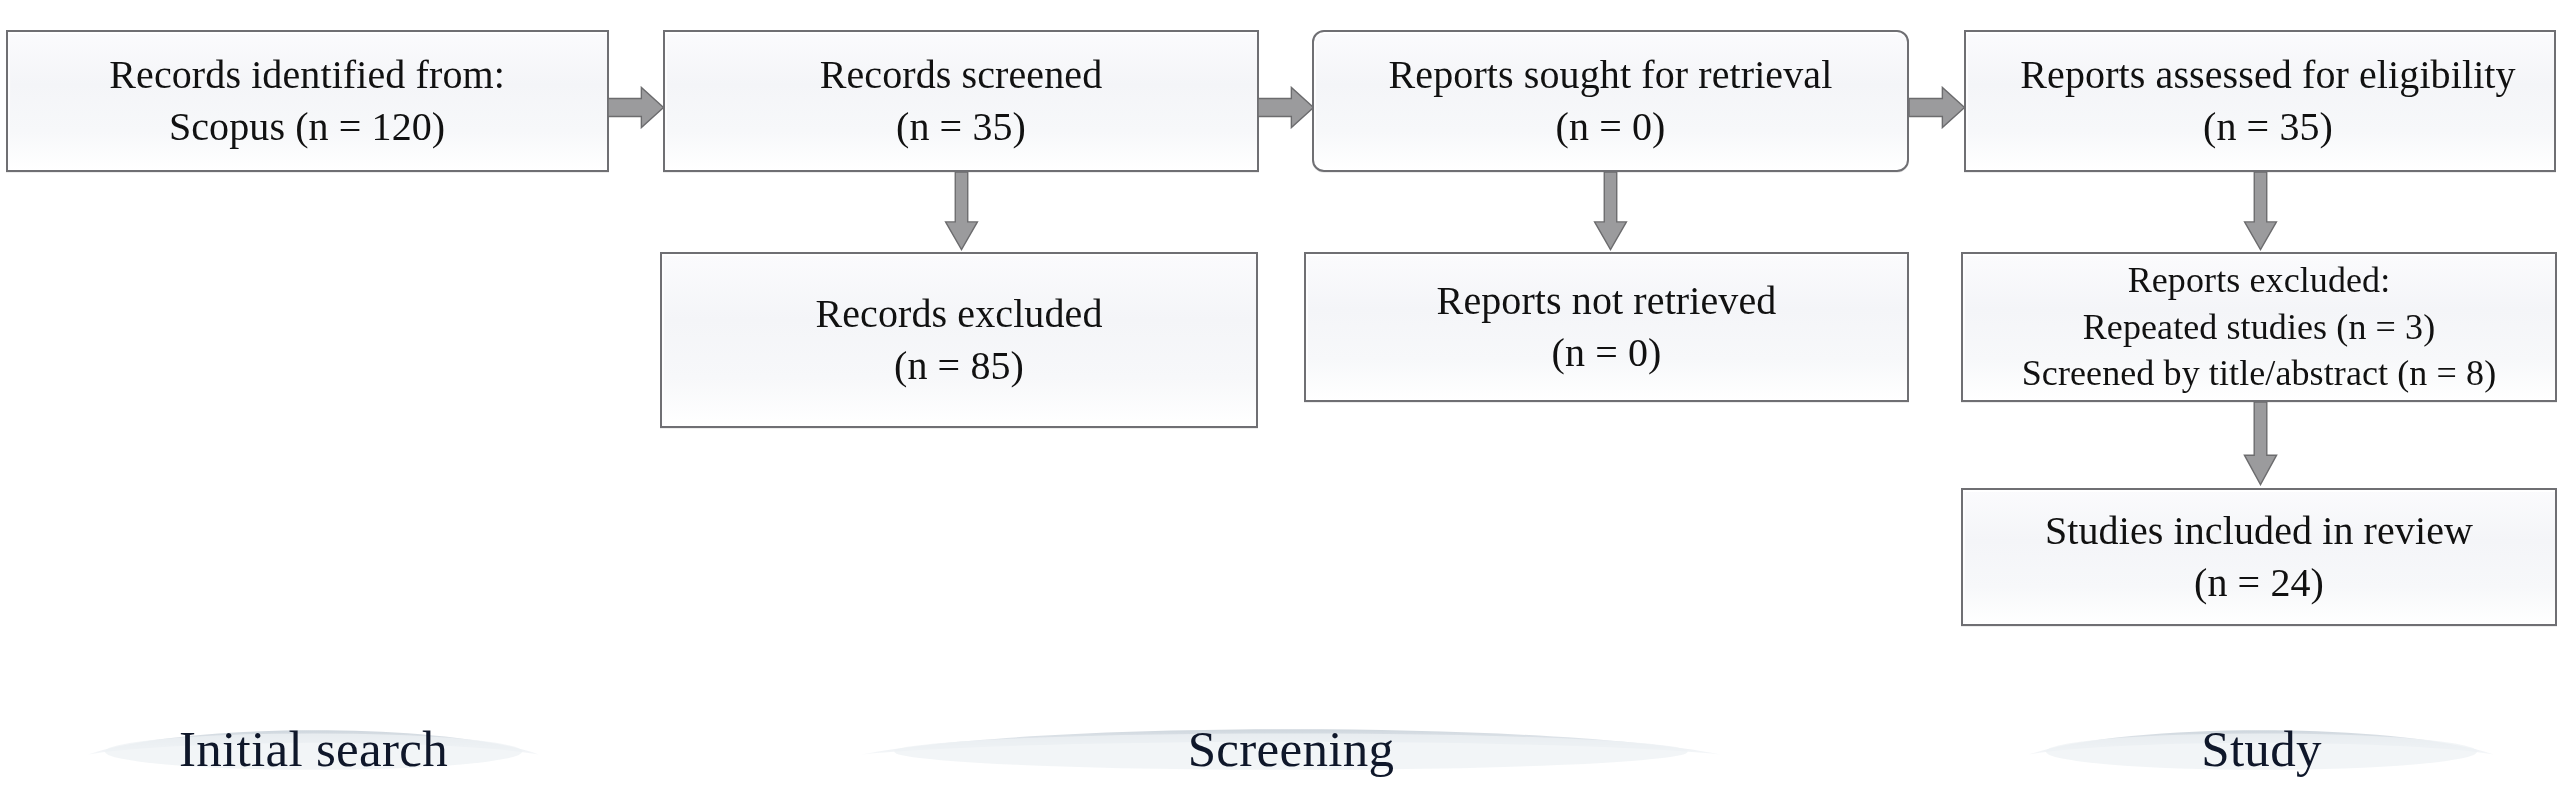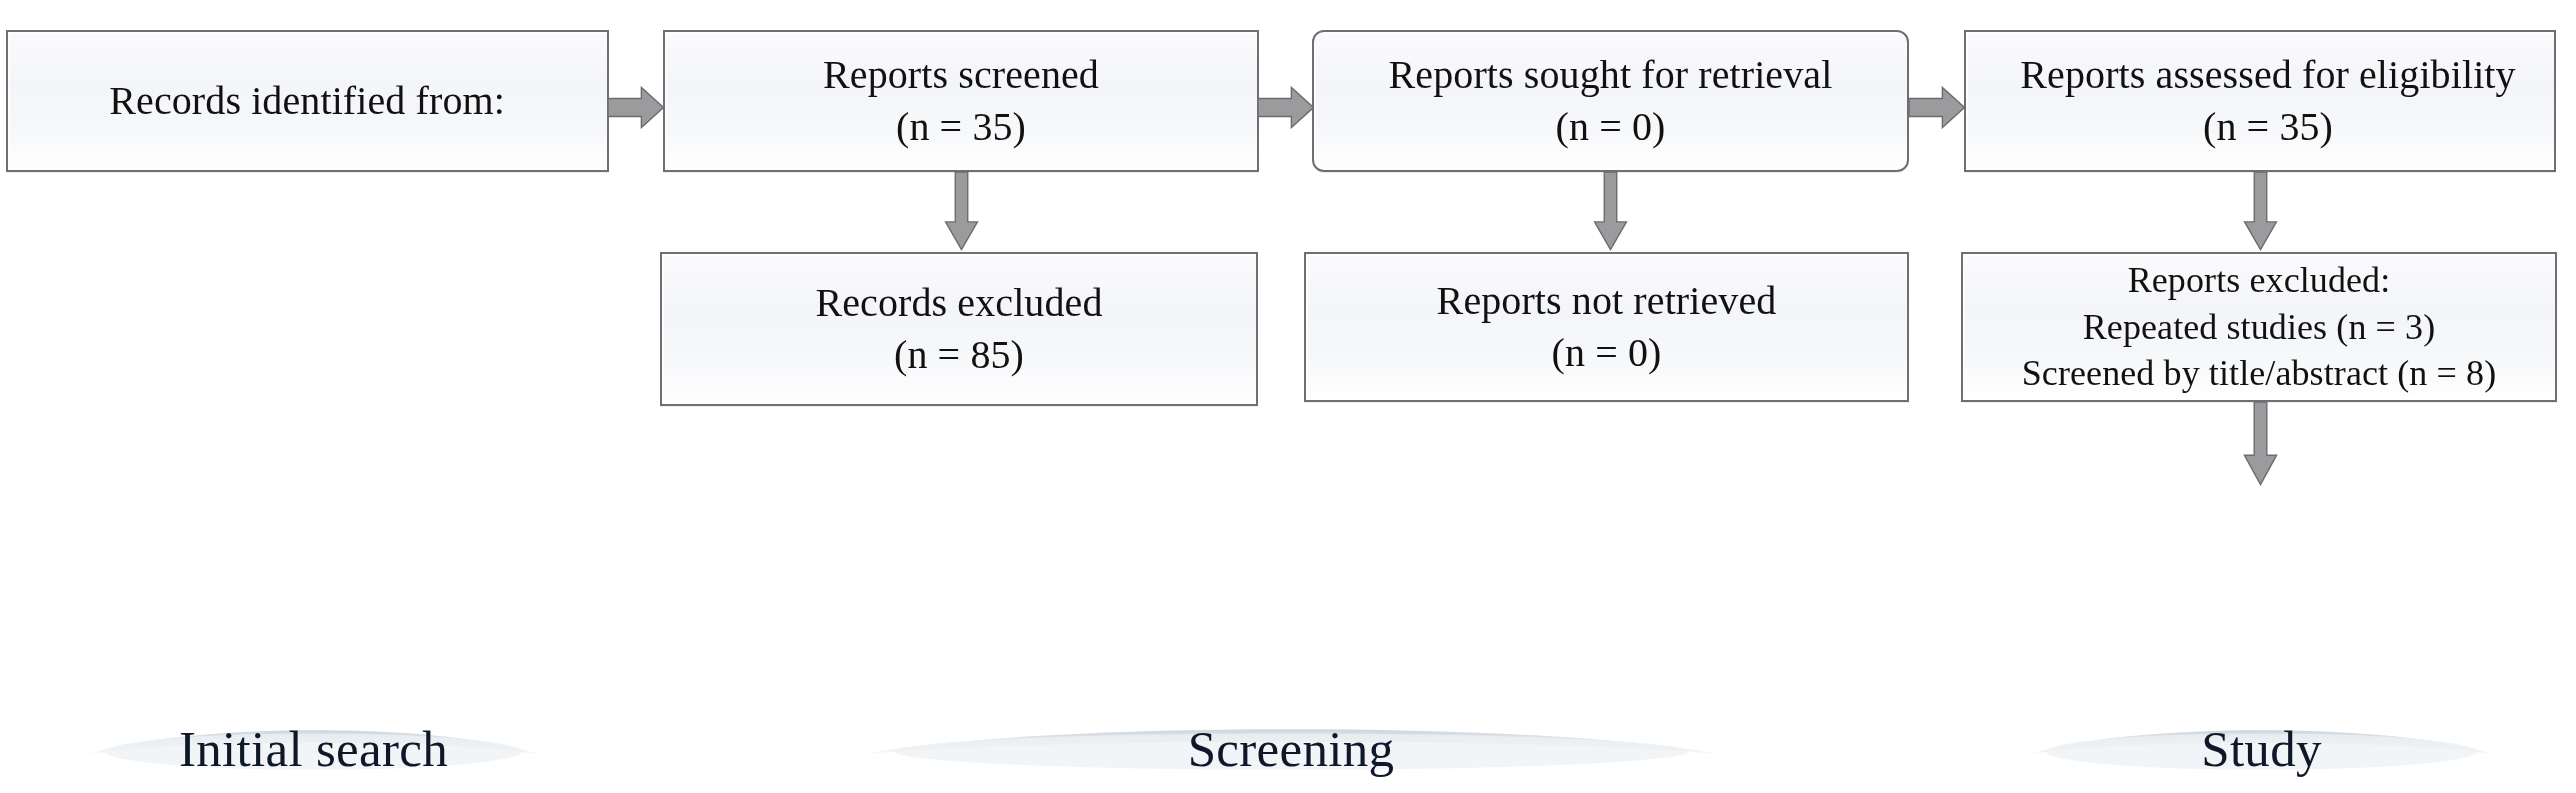--- a/index.html
+++ b/index.html
@@ -90,32 +90,33 @@
   }
 </style>
 </head>
 <body>
 
 <div id="canvas">
 
   <div class="flow-box" style="left:5.6px; top:22px; width:603px; height:142px;">
     <span class="box-text t-58">
       <span class="box-line">Records identified from:</span>
+      <span class="box-line">Scopus  (n = 120)</span>
     </span>
   </div>
 
   <div class="arrow-right" style="left:608px; top:78px; width:57px; height:43px;">
     <svg width="57" height="43" viewBox="0 0 82 62">
       <polygon points="0,18 48,18 48,2 80,31 48,60 48,44 0,44" fill="#9b9b9d" stroke="#6c6c6e" stroke-width="2" stroke-linejoin="miter"></polygon>
     </svg>
   </div>
 
   <div class="flow-box" style="left:663px; top:22px; width:596px; height:142px;">
     <span class="box-text t-58">
-      <span class="box-line">Reports screened</span>
+      <span class="box-line">Records screened</span>
       <span class="box-line">(n = 35)</span>
     </span>
   </div>
 
   <div class="arrow-right" style="left:1258px; top:78px; width:57px; height:43px;">
     <svg width="57" height="43" viewBox="0 0 82 62">
       <polygon points="0,18 48,18 48,2 80,31 48,60 48,44 0,44" fill="#9b9b9d" stroke="#6c6c6e" stroke-width="2" stroke-linejoin="miter"></polygon>
     </svg>
   </div>
 
@@ -150,21 +151,21 @@
       <polygon points="16,0 34,0 34,72 48,72 25,112 2,72 16,72" fill="#9b9b9d" stroke="#6c6c6e" stroke-width="2" stroke-linejoin="miter"></polygon>
     </svg>
   </div>
 
   <div class="arrow-down" style="left:2243px; top:164px; width:35px; height:79px;">
     <svg width="35" height="79" viewBox="0 0 50 114">
       <polygon points="16,0 34,0 34,72 48,72 25,112 2,72 16,72" fill="#9b9b9d" stroke="#6c6c6e" stroke-width="2" stroke-linejoin="miter"></polygon>
     </svg>
   </div>
 
-  <div class="flow-box" style="left:660px; top:244px; width:598px; height:154px;">
+  <div class="flow-box" style="left:660px; top:244px; width:598px; height:176px;">
     <span class="box-text t-58">
       <span class="box-line">Records  excluded</span>
       <span class="box-line">(n = 85)</span>
     </span>
   </div>
 
   <div class="flow-box" style="left:1304px; top:244px; width:605px; height:150px;justify-content:flex-end;">
     <span class="box-text t-58">
       <span class="box-line">Reports not retrieved</span>
       <span class="box-line">(n = 0)</span>
@@ -178,20 +179,26 @@
       <span class="box-line">Screened by title/abstract  (n = 8)</span>
     </span>
   </div>
 
   <div class="arrow-down" style="left:2243px; top:394px; width:35px; height:84px;">
     <svg width="35" height="84" viewBox="0 0 50 120">
       <polygon points="16,0 34,0 34,76 48,76 25,118 2,76 16,76" fill="#9b9b9d" stroke="#6c6c6e" stroke-width="2" stroke-linejoin="miter"></polygon>
     </svg>
   </div>
 
+  <div class="flow-box" style="left:1961px; top:480px; width:596px; height:138px;">
+    <span class="box-text t-58">
+      <span class="box-line">Studies included  in review</span>
+      <span class="box-line">(n = 24)</span>
+    </span>
+  </div>
 
   <div class="stage" style="left:84px; top:703px; width:459px; height:77px;">
     <svg class="lens" viewBox="0 0 660 110" preserveAspectRatio="none">
       <defs>
         <linearGradient id="lensGrad1" x1="0" y1="0" x2="0" y2="1">
           <stop offset="0%" stop-color="#ced6dd"></stop>
           <stop offset="45%" stop-color="#e2e7ec"></stop>
           <stop offset="100%" stop-color="#f6f8fa"></stop>
         </linearGradient>
       </defs>

